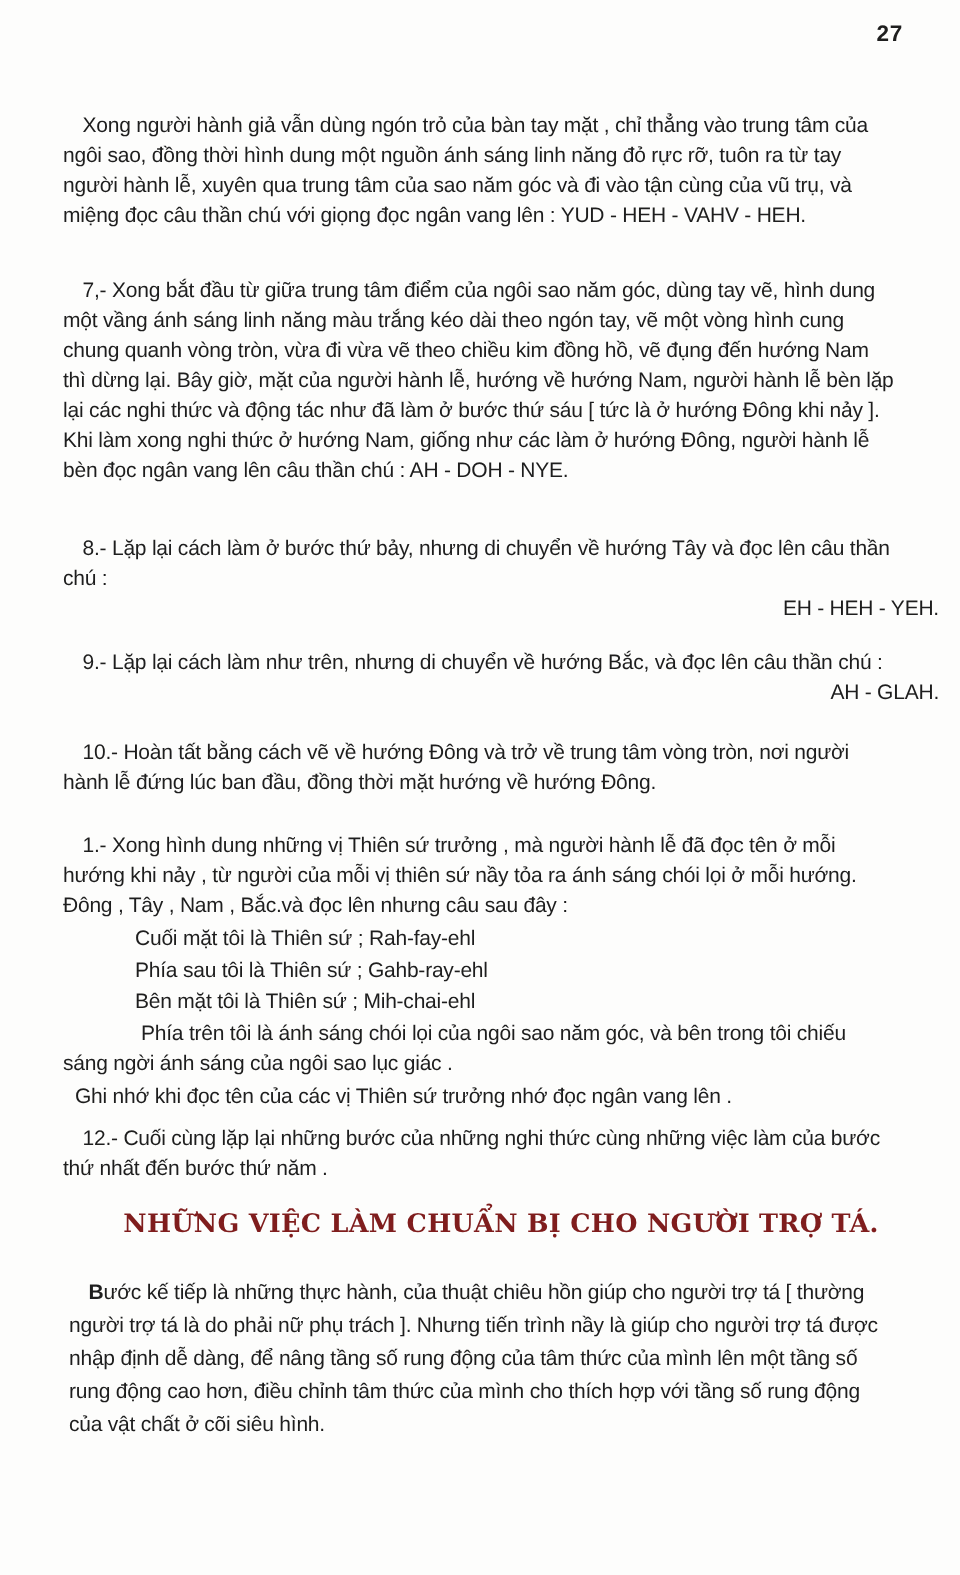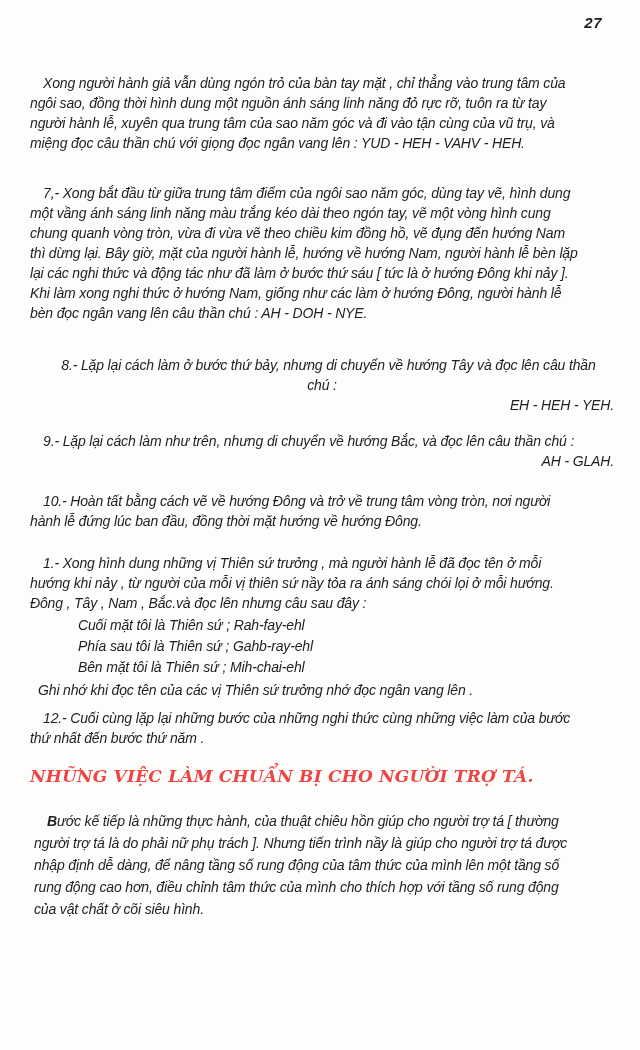--- a/index.html
+++ b/index.html
@@ -8,47 +8,46 @@
     background: #ffffff;
   }
   .page {
     position: relative;
     width: 640px;
     height: 1050px;
     background: #fdfdfc;
     font-family: "Liberation Sans", "DejaVu Sans", sans-serif;
     color: #1e1e1e;
     overflow: hidden;
-    font-style: italic;
   }
   .page-number {
     position: absolute;
     top: 14px;
     right: 38px;
     font-size: 15px;
     font-weight: bold;
     letter-spacing: 0.5px;
   }
   .content {
     position: absolute;
     top: 73px;
-    left: 30px;
+    left: 42px;
     width: 584px;
     font-size: 14px;
     line-height: 20px;
     letter-spacing: -0.15px;
   }
   .para {
     margin: 0;
     white-space: pre-line;
     text-indent: 13px;
   }
   .p-intro   { margin-bottom: 30px; }
   .p-seven   { margin-bottom: 32px; }
-  .p-eight   { margin-bottom: 0; text-align: center; }
+  .p-eight   { margin-bottom: 0; }
   .chant {
     margin: 0 0 16px 0;
     text-align: right;
     text-indent: 0;
   }
   .chant-2   { margin-bottom: 20px; }
   .p-nine    { margin-bottom: 0; }
   .p-ten     { margin-bottom: 22px; }
   .p-eleven  { margin-bottom: 2px; }
   .angel-list {
@@ -63,26 +62,27 @@
     text-indent: 52px;
   }
   .p-reminder {
     margin-top: 2px;
     margin-bottom: 8px;
     text-indent: 8px;
   }
   .p-twelve  { margin-bottom: 16px; }
   .section-heading {
     margin: 0 0 22px 0;
+    text-align: center;
     font-family: "DejaVu Serif", "Liberation Serif", serif;
     font-weight: bold;
     font-size: 17px;
     line-height: 24px;
     letter-spacing: 0.2px;
-    color: #ef4444;
+    color: #7f1d1d;
   }
   .p-final {
     margin: 4px;
     white-space: pre-line;
     text-indent: 13px;
     line-height: 22px;
   }
   .lead-cap {
     font-weight: bold;
   }
@@ -124,20 +124,22 @@
     <p class="para p-eleven">1.- Xong hình dung những vị Thiên sứ trưởng , mà người hành lễ đã đọc tên ở mỗi
 hướng khi nảy , từ người của mỗi vị thiên sứ nầy tỏa ra ánh sáng chói lọi ở mỗi hướng.
 Đông , Tây , Nam , Bắc.và đọc lên nhưng câu sau đây :</p>
 
     <div class="angel-list">
       <div class="angel-line">Cuối mặt tôi là Thiên sứ ; Rah-fay-ehl</div>
       <div class="angel-line">Phía sau tôi là Thiên sứ ; Gahb-ray-ehl</div>
       <div class="angel-line">Bên mặt tôi là Thiên sứ ; Mih-chai-ehl</div>
     </div>
 
+    <p class="para p-pentagram">Phía trên tôi là ánh sáng chói lọi của ngôi sao năm góc, và bên trong tôi chiếu
+sáng ngời ánh sáng của ngôi sao lục giác .</p>
 
     <p class="para p-reminder">Ghi nhớ khi đọc tên của các vị Thiên sứ trưởng nhớ đọc ngân vang lên .</p>
 
     <p class="para p-twelve">12.- Cuối cùng lặp lại những bước của những nghi thức cùng những việc làm của bước
 thứ nhất đến bước thứ năm .</p>
 
     <h2 class="section-heading">NHỮNG VIỆC LÀM CHUẨN BỊ CHO NGƯỜI TRỢ TÁ.</h2>
 
     <p class="p-final"><span class="lead-cap">B</span><span>ước kế tiếp là những thực hành, của thuật chiêu hồn giúp cho người trợ tá [ thường
 người trợ tá là do phải nữ phụ trách ]. Nhưng tiến trình nầy là giúp cho người trợ tá được

